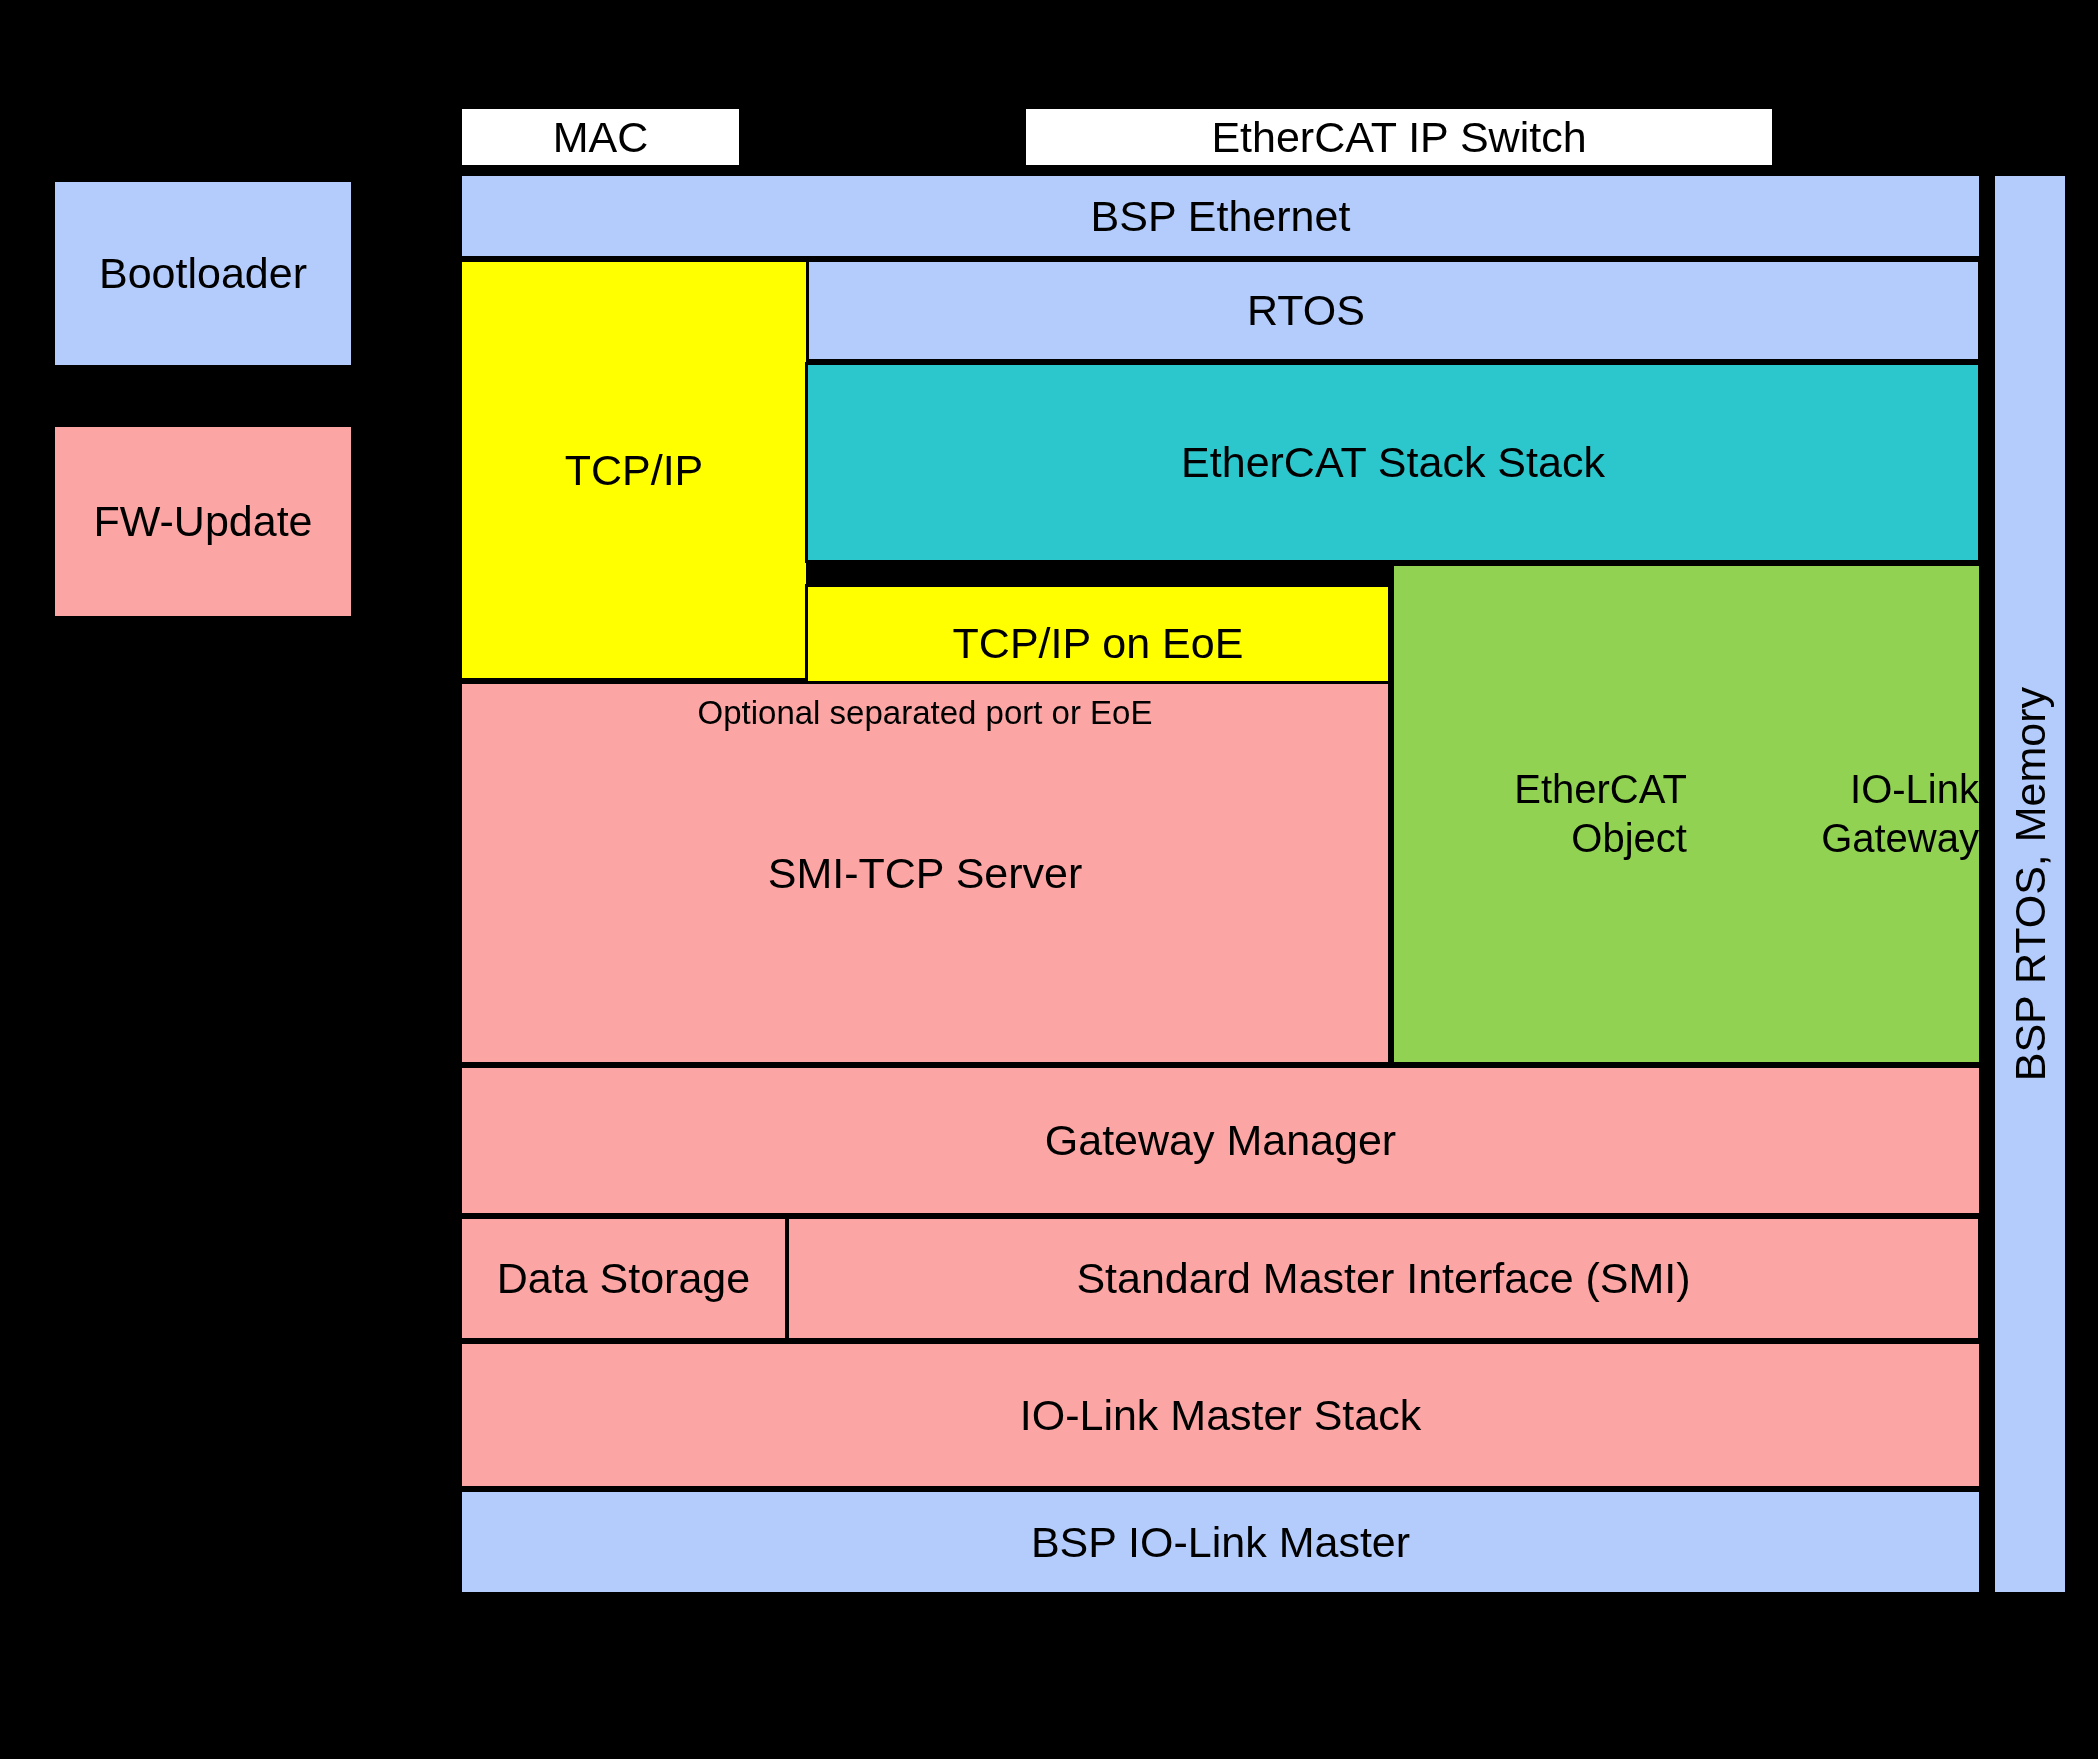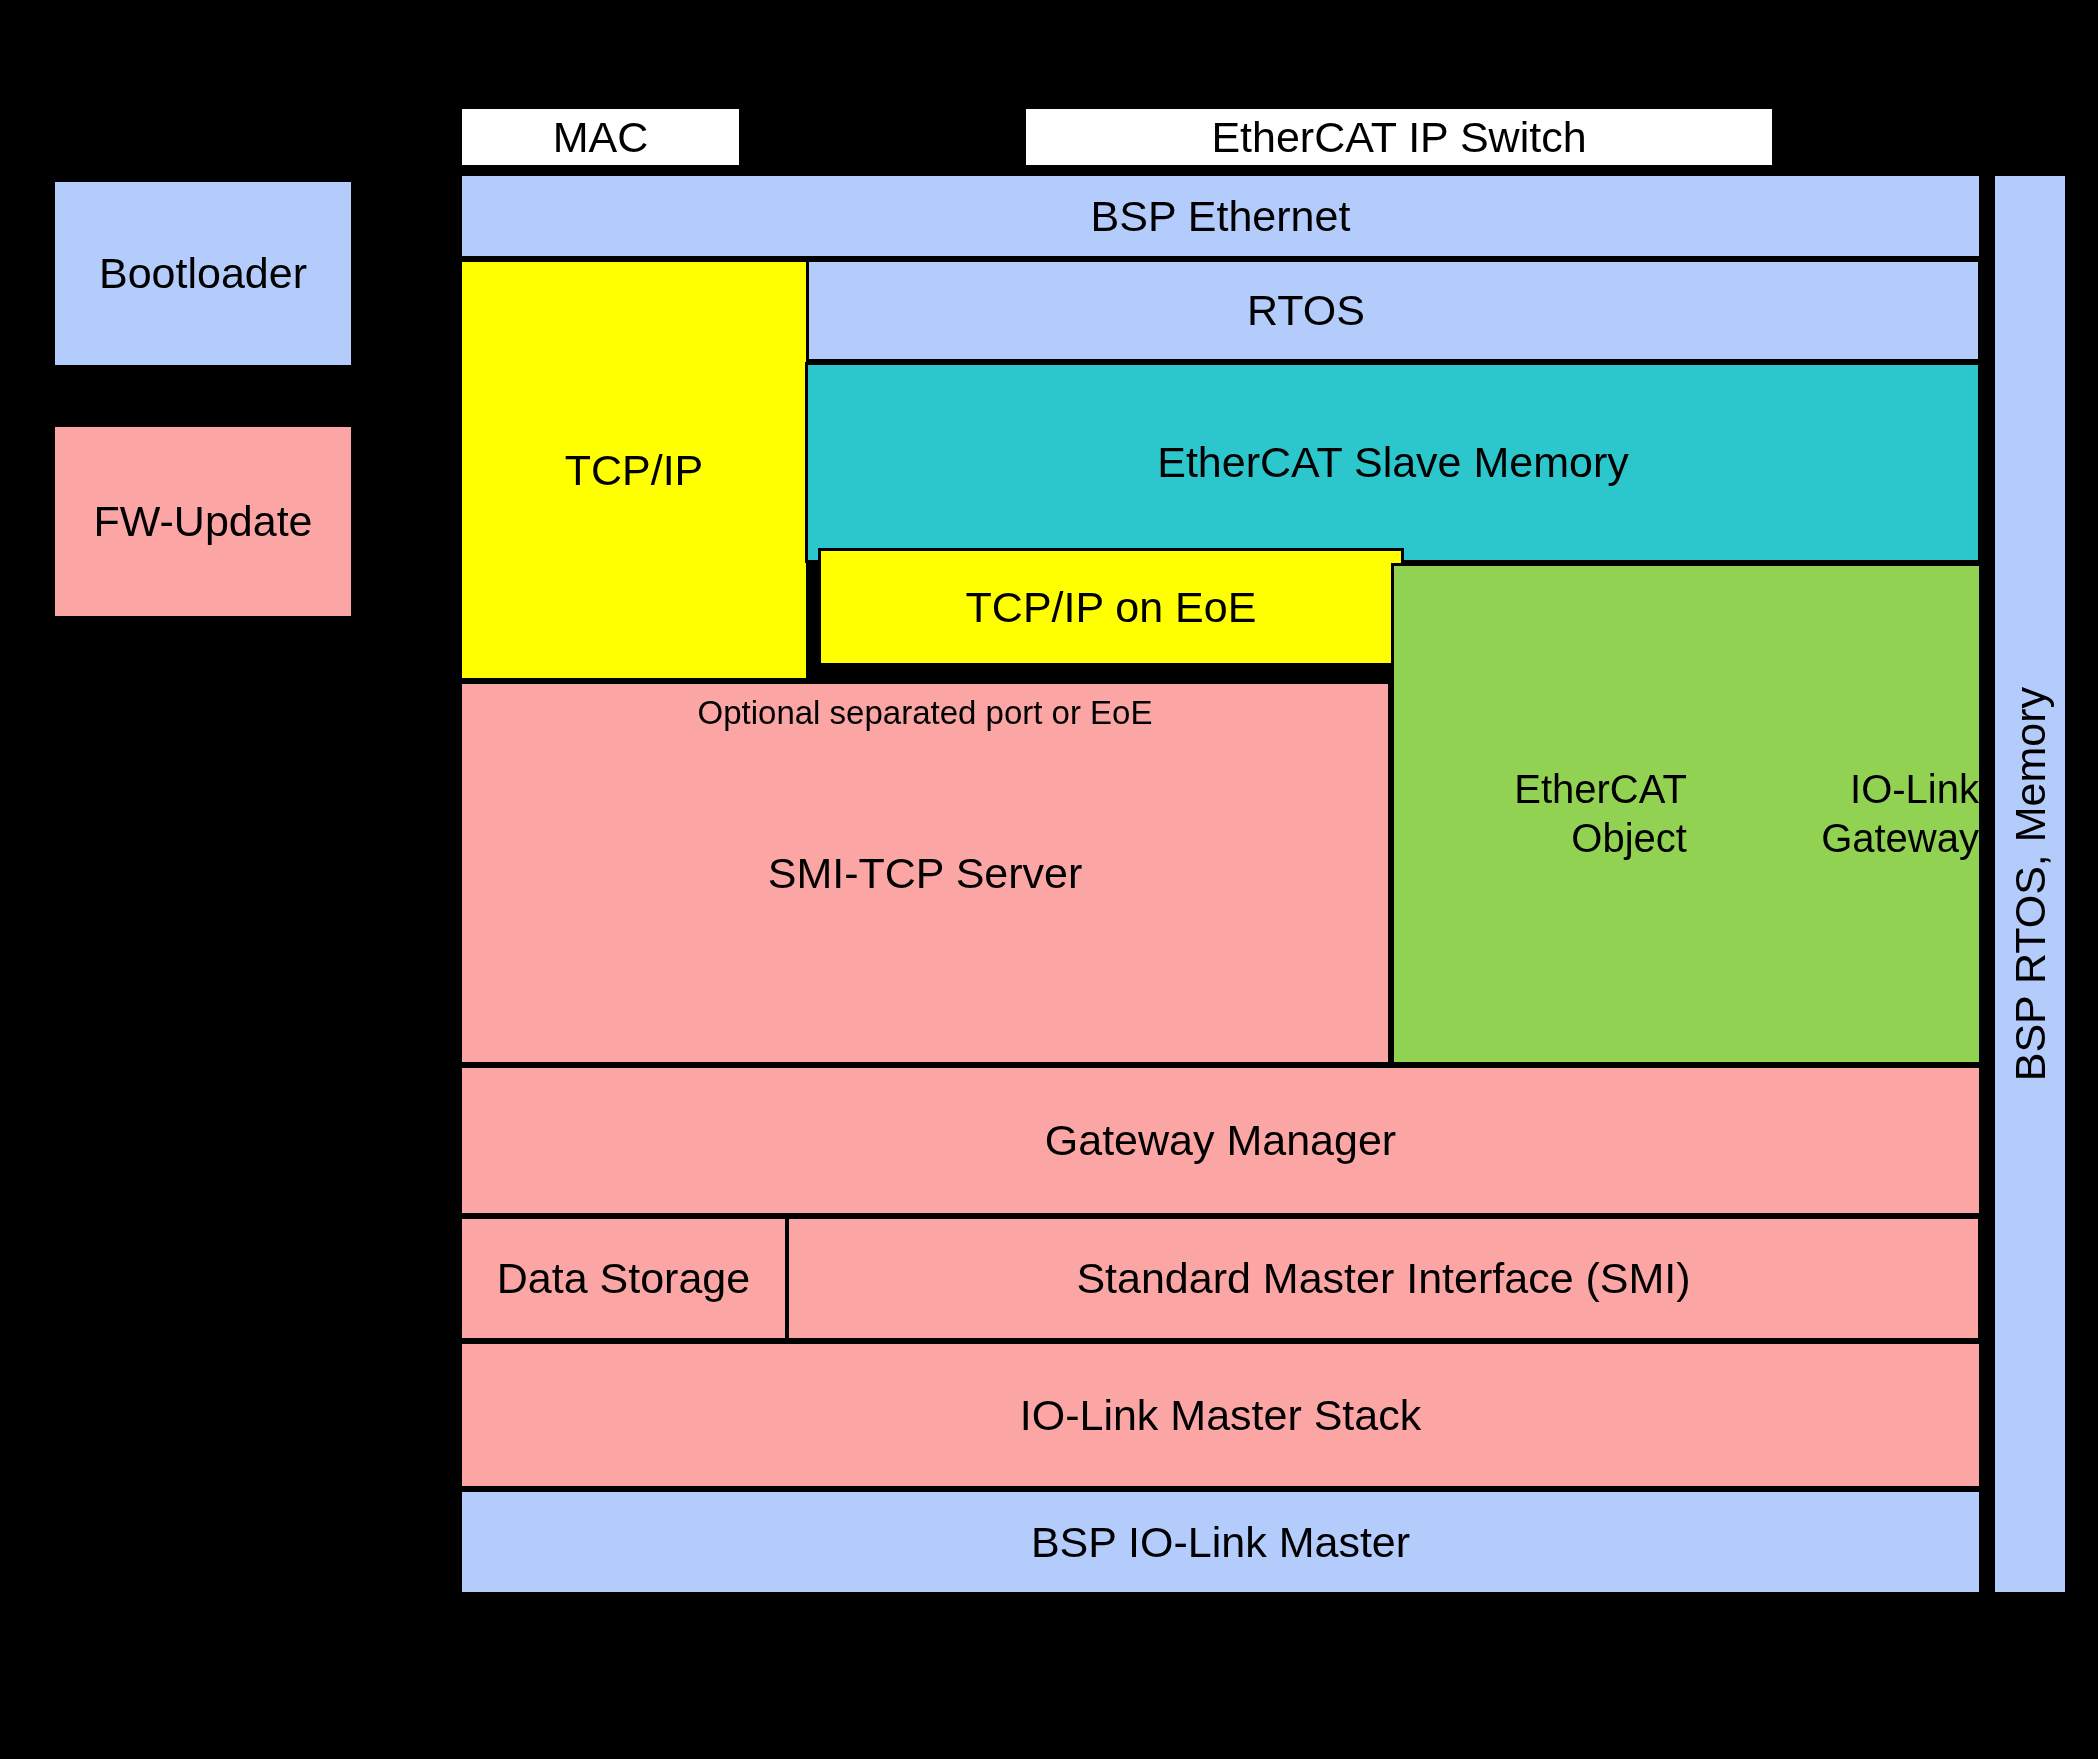--- a/index.html
+++ b/index.html
@@ -45,24 +45,24 @@
 
 <div class="box blue f52" style="left:631px;top:259px;width:1350px;height:103px;">
   <span class="lbl">RTOS</span>
 </div>
 
 <div class="box yellow f52" style="left:459px;top:259px;width:350px;height:422px;">
   <span class="lbl">TCP/IP</span>
 </div>
 
 <div class="box teal f52" style="left:805px;top:362px;width:1176px;height:201px;">
-  <span class="lbl">EtherCAT Slave Memory</span>
+  <span class="lbl">EtherCAT Stack Stack</span>
 </div>
 
-<div class="box yellow f52" style="left:805px;top:548px;width:586px;height:118px;margin-left:13px;">
+<div class="box yellow f52" style="left:805px;top:584px;width:586px;height:118px;">
   <span class="lbl">TCP/IP on EoE</span>
 </div>
 
 <div class="box green f48" style="left:1391px;top:563px;width:591px;height:502px;flex-direction:row;">
   <span class="lbl">EtherCAT Object</span>
   <span class="lbl">IO-Link Gateway</span>
 </div>
 
 <div class="box orange f52" style="left:459px;top:681px;width:932px;height:384px;">
   <span class="lbl">SMI-TCP Server</span>

